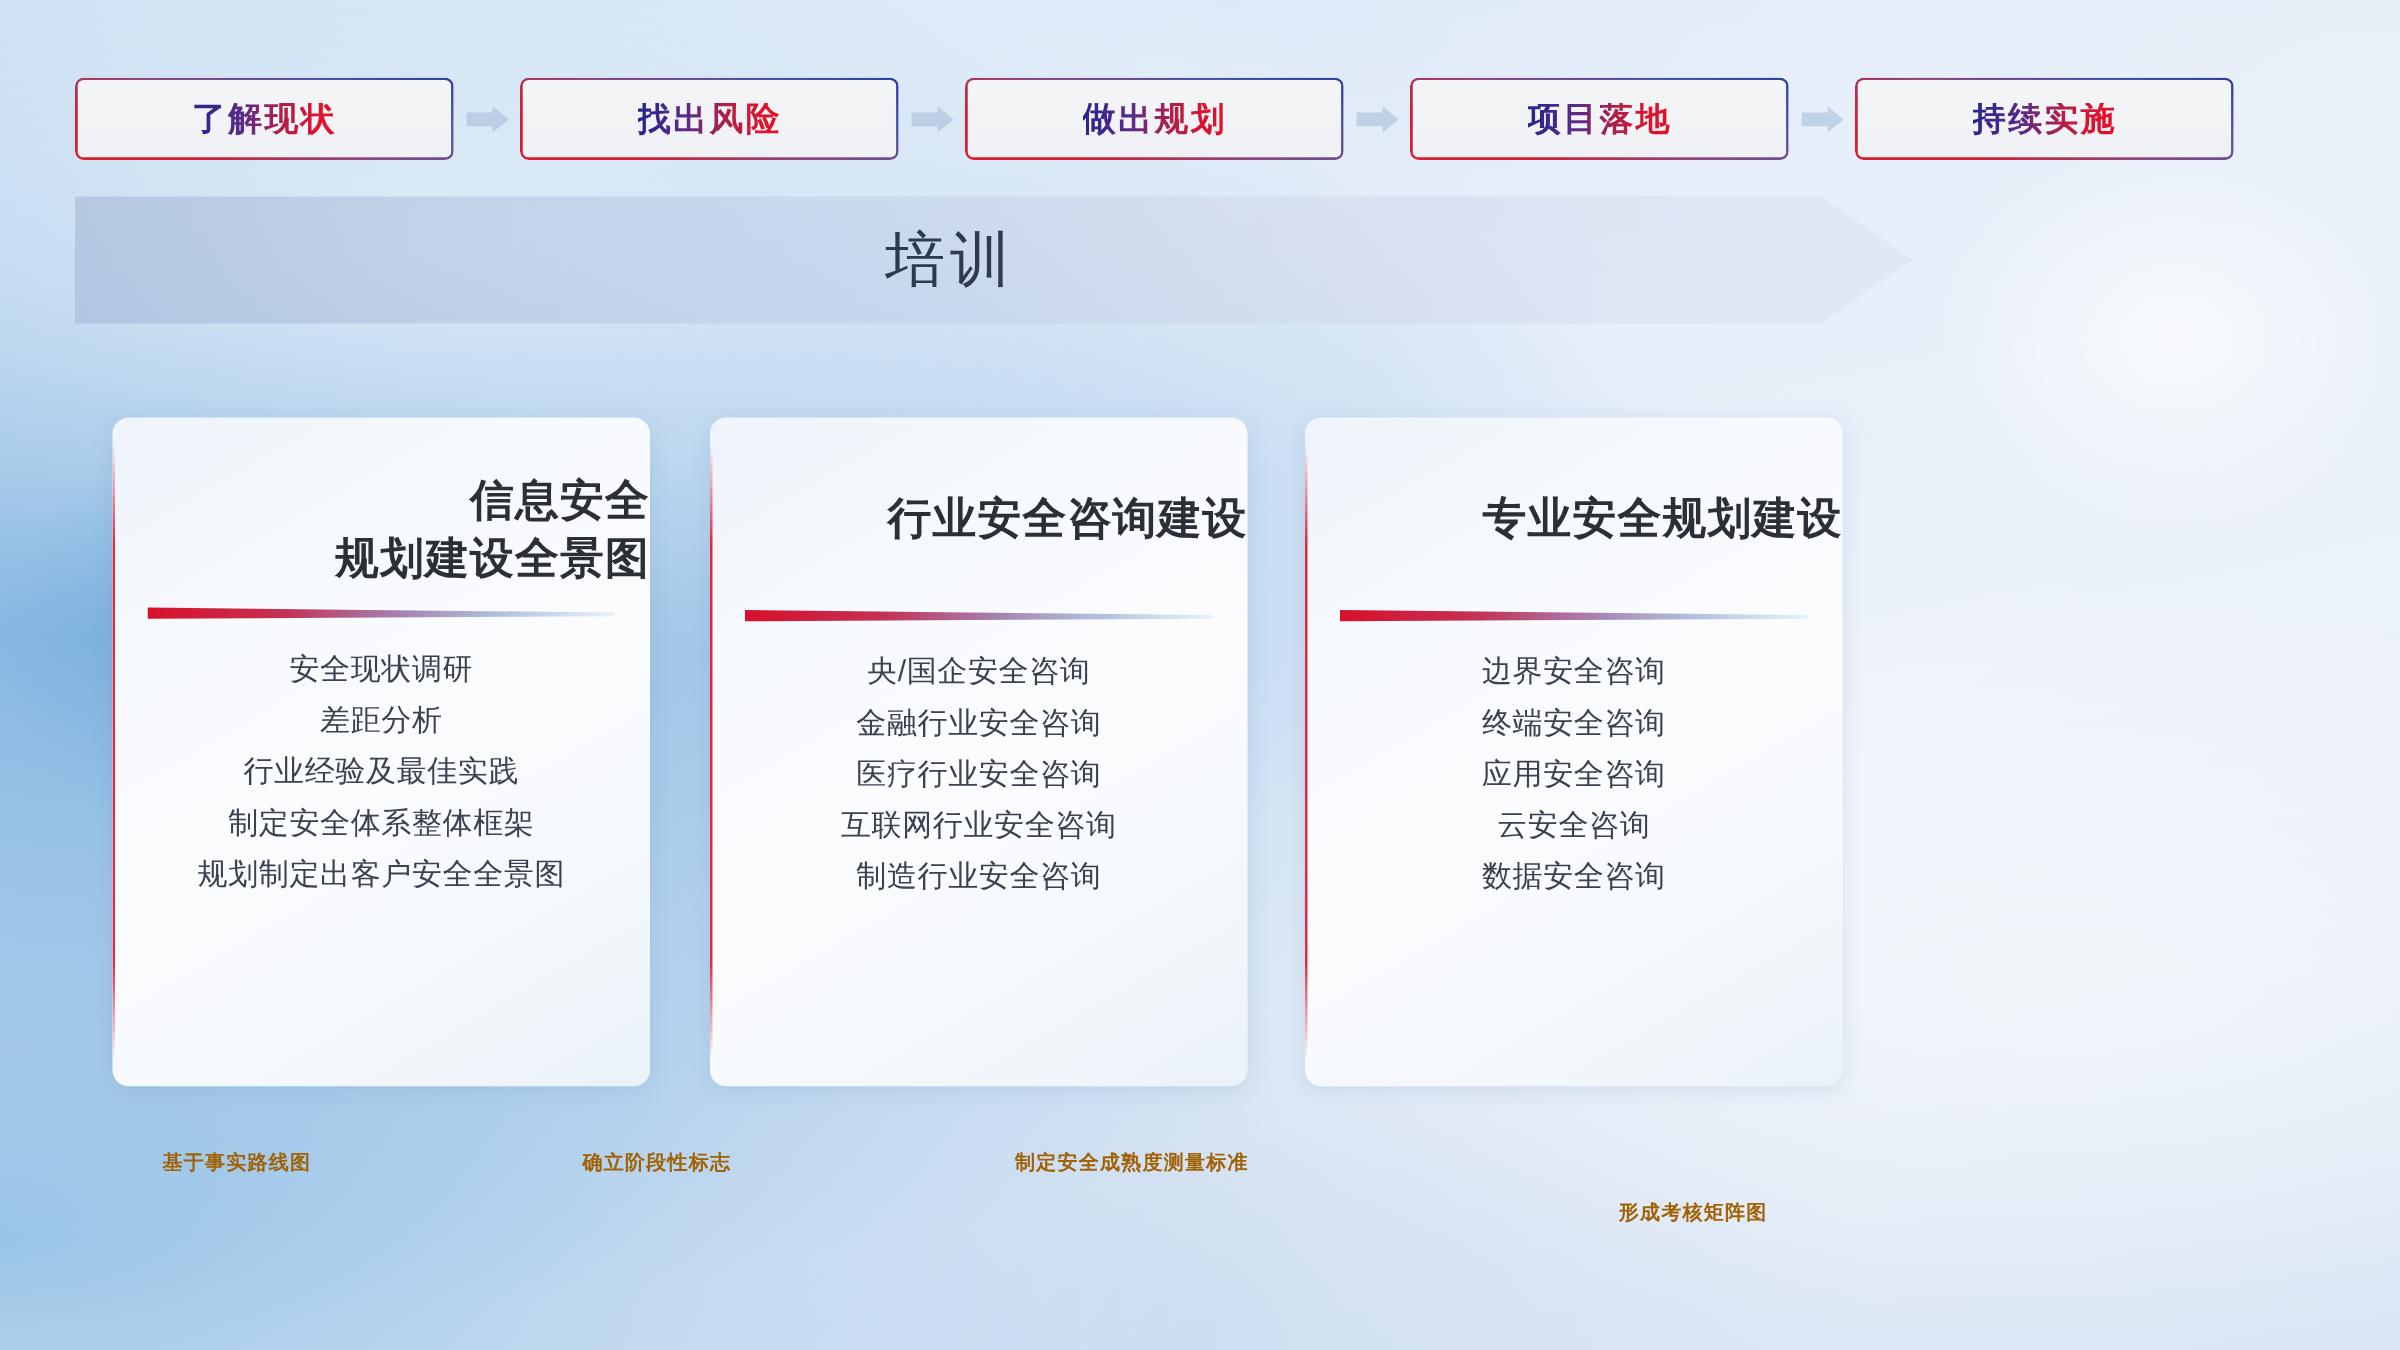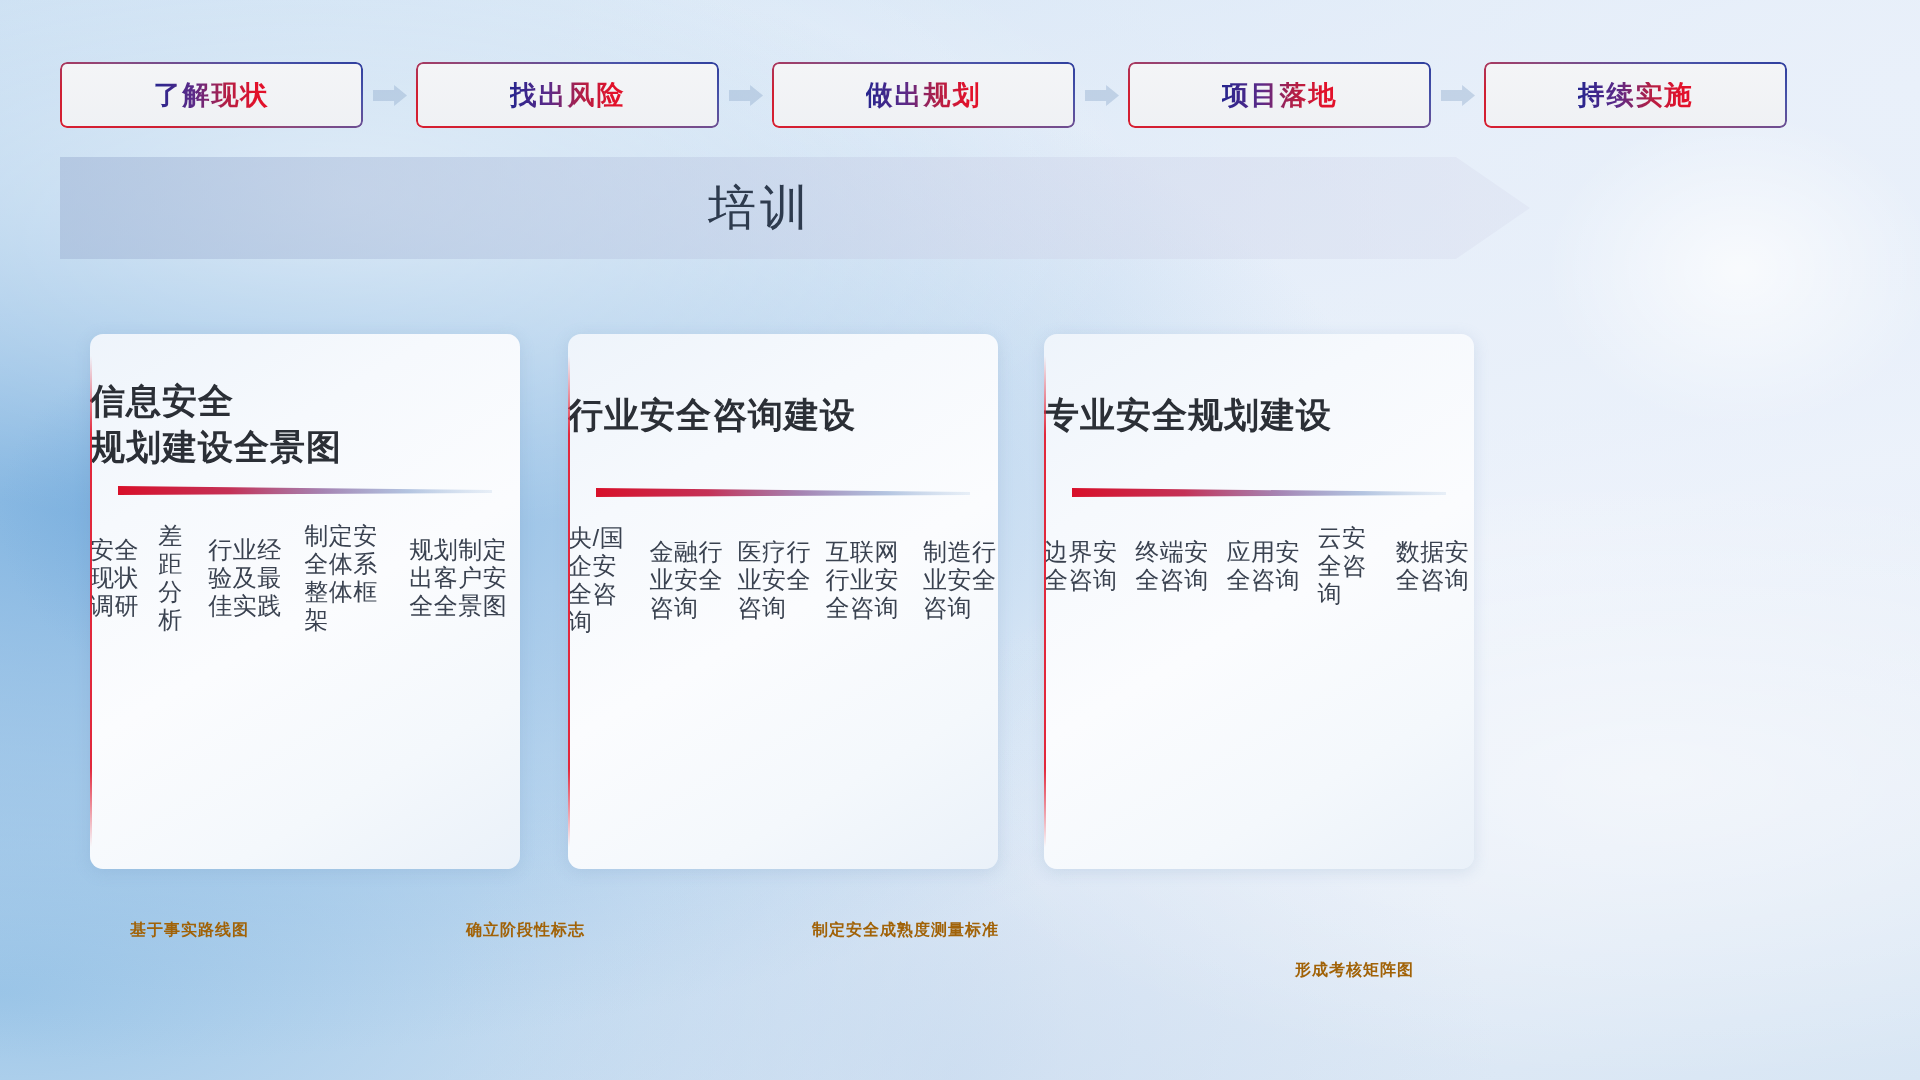--- a/index.html
+++ b/index.html
@@ -90,35 +90,35 @@
   .card::after{
     content:""; position:absolute; left:0; top:22px; bottom:22px; width:2px;
     background:linear-gradient(180deg,rgba(225,40,60,0) 0%,#e1283c 16%,#e1283c 84%,rgba(225,40,60,0) 100%);
   }
   .card.c1{ left:90px;  width:430px; }
   .card.c2{ left:568px; width:430px; }
   .card.c3{ left:1044px;width:430px; }
 
   .card-title{
     position:absolute; left:0; right:0; top:44px;
-    text-align:left; color:#2b2f36; font-weight:700;
+    text-align:right; color:#2b2f36; font-weight:700;
     font-size:35px; line-height:46px; letter-spacing:1px;
   }
   .card.c2 .card-title,.card.c3 .card-title{ top:58px; }
 
   .divider{
     position:absolute; left:28px; width:374px; height:16px;
     top:150px;
   }
   .card.c2 .divider,.card.c3 .divider{ top:152px; }
   .divider svg{ display:block; width:100%; height:100%; }
 
   .items{
     position:absolute; left:0; right:0; top:188px;
-    display:flex; align-items:center; gap:13px;
+    display:flex; flex-direction:column; align-items:center; gap:13px;
   }
   .card.c2 .items,.card.c3 .items{ top:190px; }
   .item{ font-size:24px; color:#3a4250; line-height:28px; letter-spacing:.5px; }
 
   
   .captions{ position:absolute; left:0; top:920px; width:1920px; height:50px; }
   .caption{
     position:absolute; top:0; font-size:16px; font-weight:700;
     color:#a16207; letter-spacing:1px; white-space:nowrap;
   }

